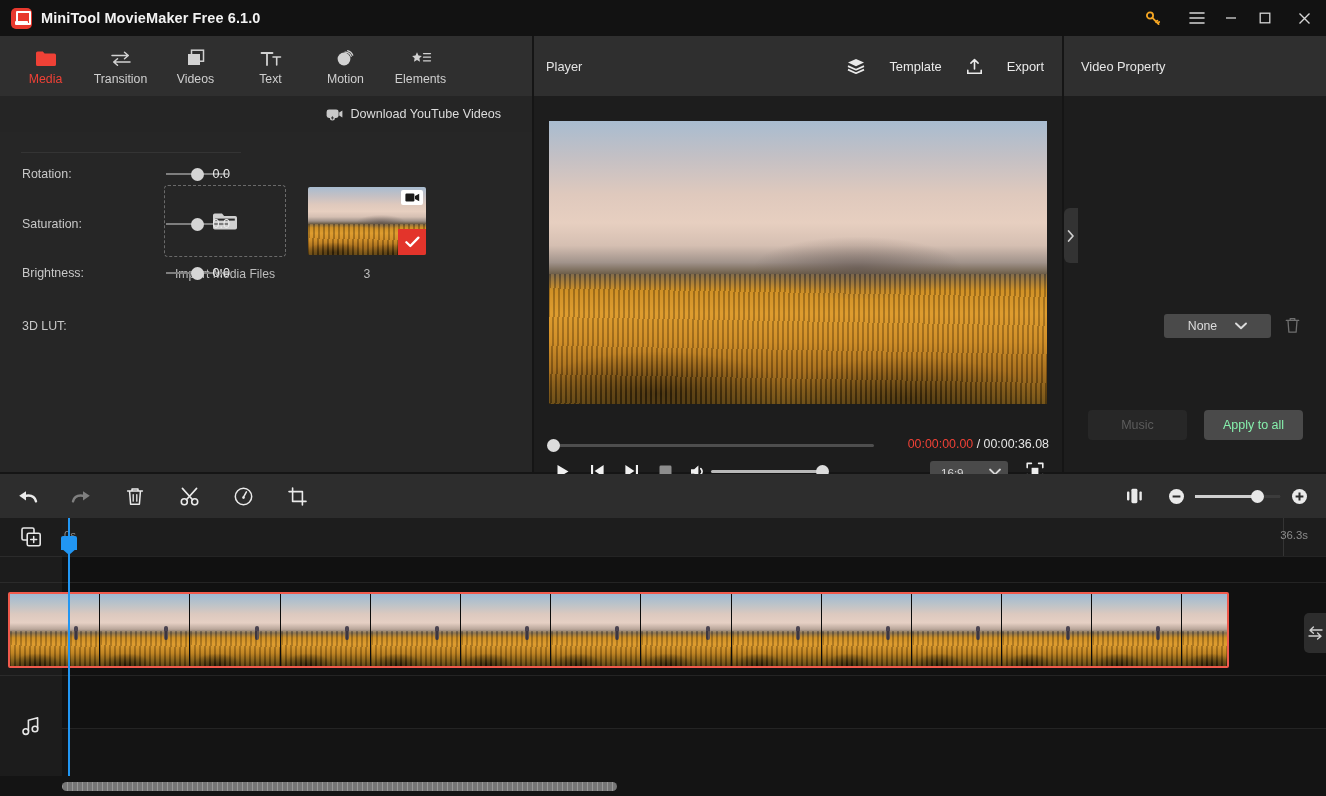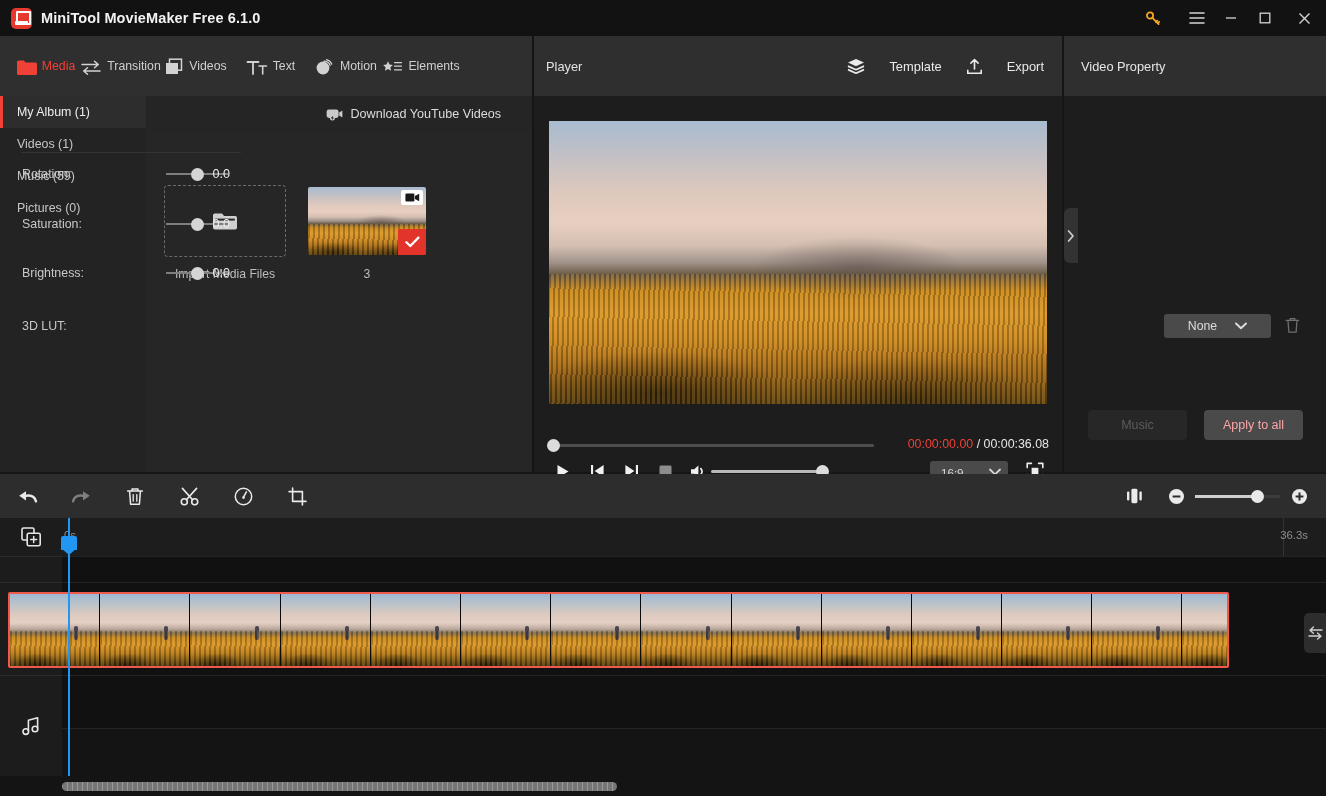--- a/index.html
+++ b/index.html
@@ -44,21 +44,21 @@
   
   .leftpanel {
     position: absolute; left: 0; top: 36px; width: 532px; height: 436px;
     background: #262626; border-radius: 0 0 0 0;
   }
   .ribbon {
     position: absolute; left: 0; top: 0; width: 532px; height: 60px;
     background: #2f2f2f; display: flex; align-items: center; padding-left: 8px;
   }
   .ribbon-item {
-    width: 75px; height: 56px; display: flex; flex-direction: row;
+    width: 75px; height: 56px; display: flex; flex-direction: column;
     align-items: center; justify-content: center; gap: 5px; cursor: pointer;
   }
   .ribbon-item .ic { height: 20px; display: flex; align-items: flex-end; color: #d2d2d2; }
   .ribbon-item .lb { font-size: 12.3px; color: #cfcfcf; }
   .ribbon-item.active .lb { color: #ef4136; }
   .ribbon-item.active .ic { color: #ef4136; }
 
   .catbar {
     position: absolute; left: 0; top: 60px; width: 532px; height: 36px;
     background: #252525; display: flex; align-items: center; justify-content: flex-end;
@@ -174,21 +174,21 @@
     border-radius: 3px; display: flex; align-items: center; justify-content: center; gap: 18px;
     font-size: 12.3px; color: #dcdcdc; cursor: pointer;
   }
   .lut-trash { position: absolute; left: 1285px; top: 317px; color: #6f6f6f; cursor: pointer; }
   .prop-btns { position: absolute; left: 1064px; top: 410px; width: 262px; display: flex; gap: 17px; padding-left: 24px; }
   .pbtn {
     width: 99px; height: 30px; border-radius: 4px; display: flex; align-items: center;
     justify-content: center; font-size: 12.5px; cursor: pointer;
   }
   .pbtn.disabled { background: #272727; color: #5c5c5c; }
-  .pbtn.primary { background: #4a4a4a; color: #fca5a5; }
+  .pbtn.primary { background: #4a4a4a; color: #86efac; }
 
   .collapse-handle {
     position: absolute; left: 1064px; top: 208px; width: 14px; height: 55px;
     background: #333; border-radius: 6px 0 0 6px; display: flex; align-items: center;
     justify-content: center; color: #cfcfcf; font-size: 11px; cursor: pointer; z-index: 6;
   }
 
   
   .tl-toolbar {
     position: absolute; left: 0; top: 474px; width: 1326px; height: 44px; background: #2d2d2d;
@@ -369,34 +369,20 @@
               <rect x="0.6" y="1.6" width="12" height="8.4" rx="2.4" fill="#c9c9c9"></rect>
               <path d="M13.2 4.4 16.4 2.4v7.2l-3.2-2z" fill="#c9c9c9"></path>
               <circle cx="6.4" cy="9.9" r="2.5" fill="#c9c9c9"></circle>
               <path d="M6.4 8.3v3.2M5 9.9h2.8" stroke="#2a2a2a" stroke-width="0.9"></path>
             </svg>
         </span>
         <span>Download YouTube Videos</span>
       </div>
     </div>
 
-    <div class="sidecats">
-      <div class="cat active">
-        <span>My Album (1)</span>
-      </div>
-      <div class="cat">
-        <span>Videos (1)</span>
-      </div>
-      <div class="cat">
-        <span>Music (59)</span>
-      </div>
-      <div class="cat">
-        <span>Pictures (0)</span>
-      </div>
-    </div>
 
     <div class="medialist">
       <div class="mtile import-tile">
         <span>
           <svg width="26" height="21" viewBox="0 0 26 21">
               <path d="M1 4.2A1.8 1.8 0 0 1 2.8 2.4h7.2l2.1 2.5h11.1A1.8 1.8 0 0 1 25 6.7v10.1A1.8 1.8 0 0 1 23.2 18.6H2.8A1.8 1.8 0 0 1 1 16.8z" fill="#cfcfcf"></path>
               <rect x="3.2" y="7.6" width="19.6" height="2" fill="#2a2a2a"></rect>
             </svg>
         </span>
       </div>

